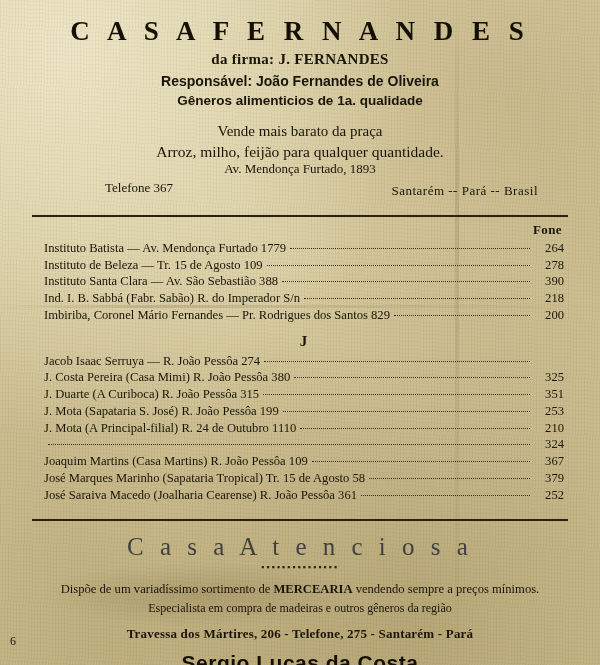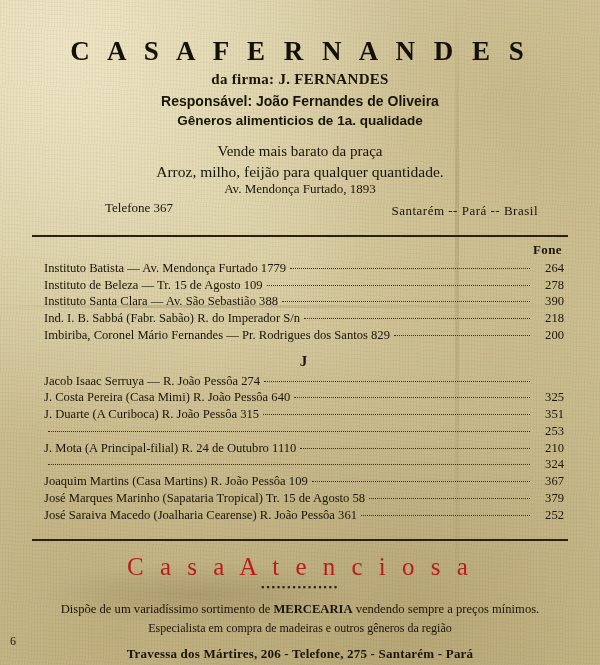--- a/index.html
+++ b/index.html
@@ -33,21 +33,21 @@
   .crease{
     position:absolute;pointer-events:none;mix-blend-mode:multiply;
   }
   .crease.c1{left:0;right:0;top:305px;height:3px;background:linear-gradient(90deg,rgba(120,100,55,0),rgba(120,100,55,.20) 25%,rgba(120,100,55,.10) 60%,rgba(120,100,55,0));}
   .crease.c2{top:0;bottom:0;left:455px;width:4px;background:linear-gradient(180deg,rgba(120,100,55,0),rgba(120,100,55,.16) 30%,rgba(120,100,55,.06) 75%,rgba(120,100,55,0));}
   .crease.c3{top:560px;left:30px;width:340px;height:70px;background:radial-gradient(ellipse at 50% 50%, rgba(110,88,45,.17), rgba(110,88,45,0) 65%);}
 
   .content{position:relative;z-index:3;}
 
   
-  .hdr{ text-align:center; padding-top:36px; }
+  .hdr{ text-align:center; padding-top:16px; }
   .title{
     font-family:"Liberation Serif", serif;
     font-weight:bold;font-size:27px;letter-spacing:6px;
     color:#141005;
   }
   .sub1{font-size:15px;font-weight:bold;margin-top:4px;letter-spacing:.3px;}
   .sub2{font-family:"Liberation Sans",sans-serif;font-size:14px;font-weight:bold;margin-top:5px;}
   .sub3{font-family:"Liberation Sans",sans-serif;font-size:13.5px;font-weight:bold;margin-top:4px;}
   .sub4{font-size:15px;margin-top:15px;}
   .sub5{font-size:15.5px;margin-top:3px;}
@@ -78,21 +78,21 @@
   .num{flex:0 0 auto;width:30px;text-align:right;font-variant-numeric:tabular-nums;}
   .letter{
     text-align:center;font-weight:bold;font-size:15px;
     margin:9px 0 3px 0;letter-spacing:1px;
   }
 
   
   .ad{text-align:center;padding-top:12px;}
   .ad-title{
     font-family:"Liberation Serif", serif;
-    font-size:25px;letter-spacing:5px;color:#b91c1c;
+    font-size:25px;letter-spacing:5px;color:#404040;
   }
   .ad-orn{
     font-family:"Liberation Sans",sans-serif;
     font-size:9px;letter-spacing:2px;margin-top:1px;color:#2b2310;
   }
   .ad-l1{font-size:12.6px;margin-top:10px;}
   .ad-l1 b{font-weight:bold;}
   .ad-l2{font-size:12px;margin-top:4px;}
   .ad-l3{font-size:13px;font-weight:bold;margin-top:10px;letter-spacing:.2px;}
   .ad-name{
@@ -159,30 +159,31 @@
     </div>
 
     <div class="letter">J</div>
 
     <div class="row">
       <span class="nm">Jacob Isaac Serruya — R. João Pessôa 274</span>
       <span class="dots"></span>
       <span class="num"></span>
     </div>
     <div class="row">
-      <span class="nm">J. Costa Pereira (Casa Mimi) R. João Pessôa 640</span>
+      <span class="nm">J. Costa Pereira (Casa Mimi) R. João Pessôa 380</span>
       <span class="dots"></span>
       <span class="num">325</span>
     </div>
     <div class="row">
       <span class="nm">J. Duarte (A Curiboca) R. João Pessôa 315</span>
       <span class="dots"></span>
       <span class="num">351</span>
     </div>
     <div class="row">
+      <span class="nm">J. Mota (Sapataria S. José) R. João Pessôa 199</span>
       <span class="dots"></span>
       <span class="num">253</span>
     </div>
     <div class="row">
       <span class="nm">J. Mota (A Principal-filial)  R. 24 de Outubro 1110</span>
       <span class="dots"></span>
       <span class="num">210</span>
     </div>
     <div class="row">
       <span class="dots"></span>

